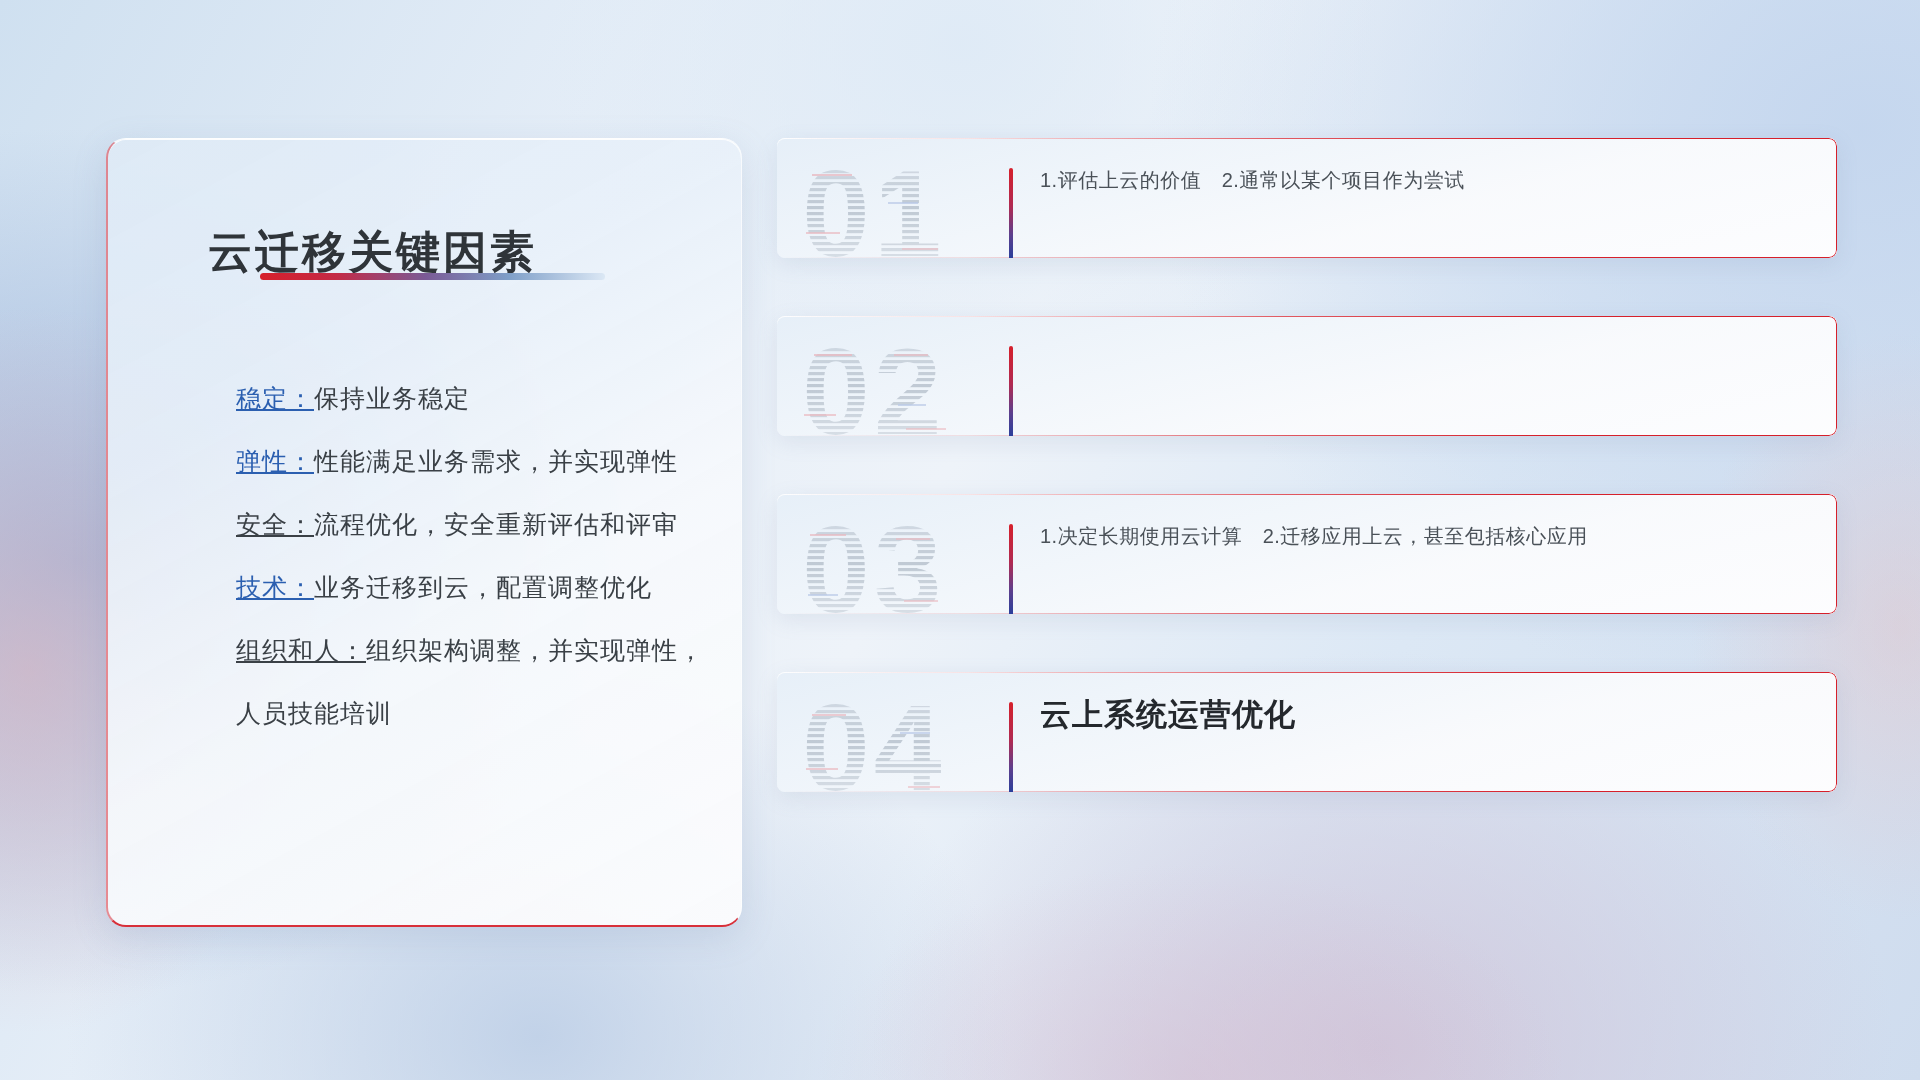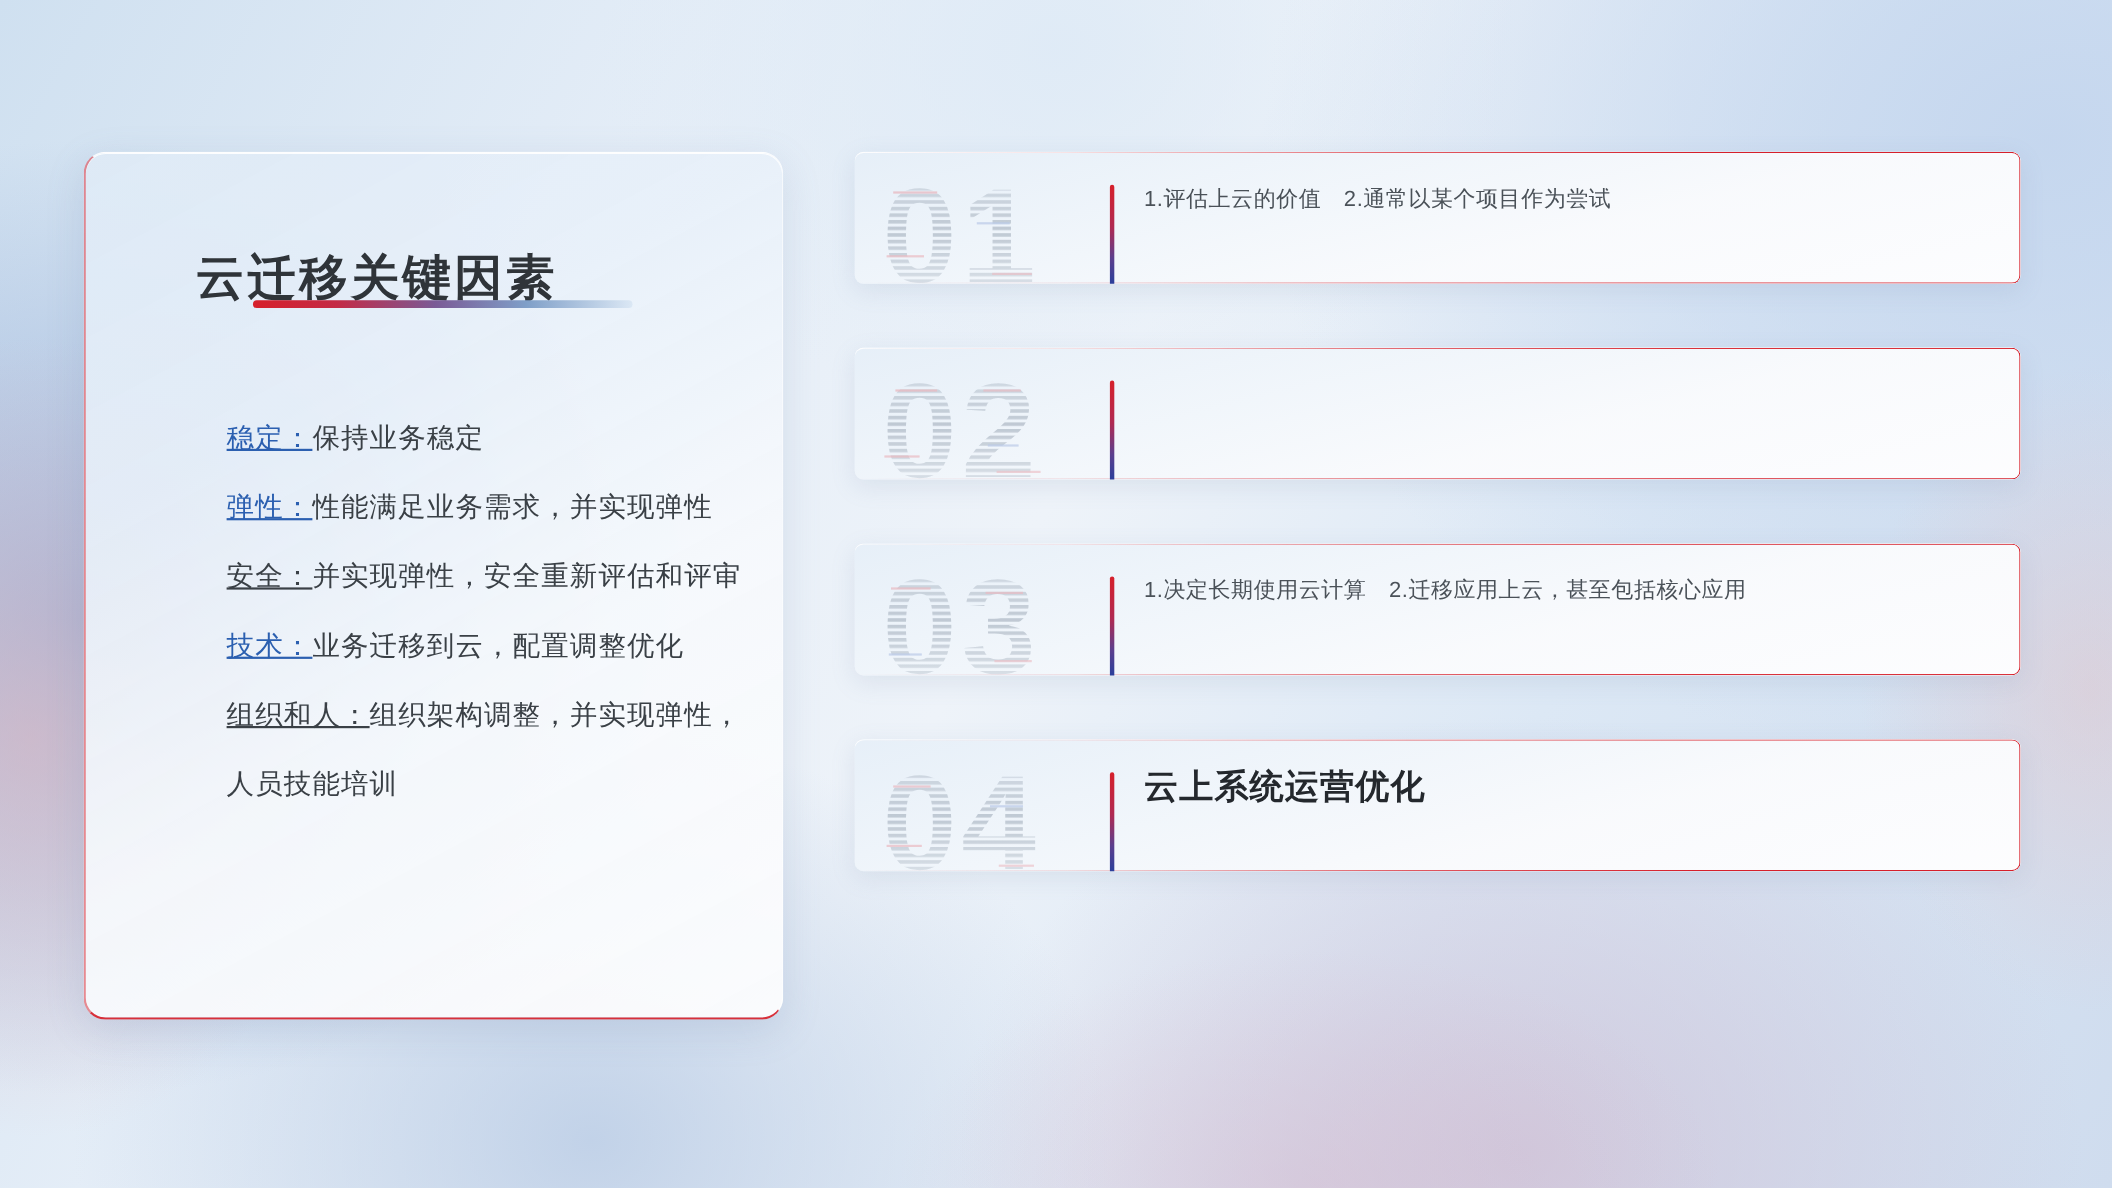--- a/index.html
+++ b/index.html
@@ -22,21 +22,21 @@
   .bg-warm{
     position:absolute;inset:0;
     background:
       radial-gradient(420px 520px at 1.5% 62%, rgba(226,178,186,0.55) 0%, rgba(226,178,186,0) 70%),
       radial-gradient(300px 420px at 99% 58%, rgba(230,190,192,0.40) 0%, rgba(230,190,192,0) 70%),
       radial-gradient(520px 300px at 62% 100%, rgba(214,186,206,0.45) 0%, rgba(214,186,206,0) 72%);
   }
 
   
   .left-panel{
-    position:absolute;left:76px;top:138px;width:633px;height:786px;
+    position:absolute;left:106px;top:138px;width:633px;height:786px;
     border-radius:20px;
     background:linear-gradient(152deg,
         rgba(222,234,246,0.92) 0%,
         rgba(232,240,249,0.90) 30%,
         rgba(246,249,252,0.93) 60%,
         rgba(252,252,253,0.95) 100%);
     border:1px solid rgba(255,255,255,0.75);
     border-bottom:2px solid #d8303a;
     border-left:2px solid rgba(216,48,58,0.55);
     box-shadow:0 10px 34px rgba(110,135,170,0.18),
@@ -115,21 +115,21 @@
   <h1 class="panel-title">云迁移关键因素</h1>
   <div class="title-rule"></div>
   <div class="factor-list">
     <div class="factor-line">
       <span class="lbl accent">稳定：</span><span>保持业务稳定</span>
     </div>
     <div class="factor-line">
       <span class="lbl accent">弹性：</span><span>性能满足业务需求，并实现弹性</span>
     </div>
     <div class="factor-line">
-      <span class="lbl plain">安全：</span><span>并实现弹性，安全重新评估和评审</span>
+      <span class="lbl plain">安全：</span><span>流程优化，安全重新评估和评审</span>
     </div>
     <div class="factor-line">
       <span class="lbl accent">技术：</span><span>业务迁移到云，配置调整优化</span>
     </div>
     <div class="factor-line">
       <span class="lbl plain">组织和人：</span><span>组织架构调整，并实现弹性，</span>
     </div>
     <div class="factor-line">
       <span class="lbl plain"></span><span>人员技能培训</span>
     </div>

